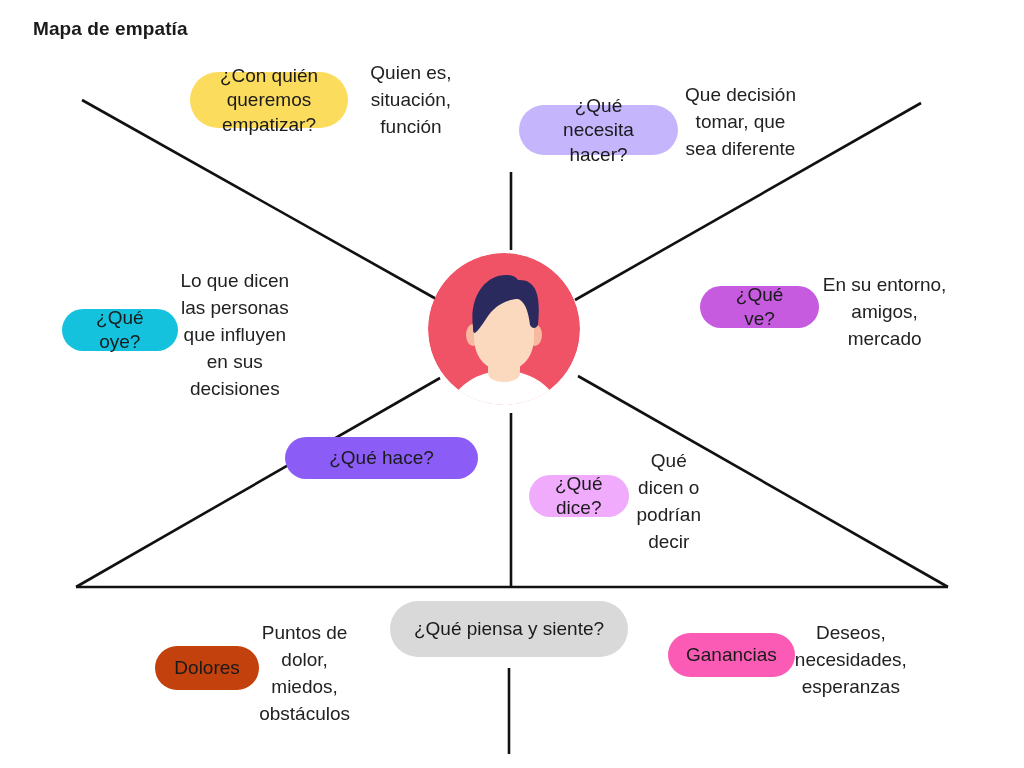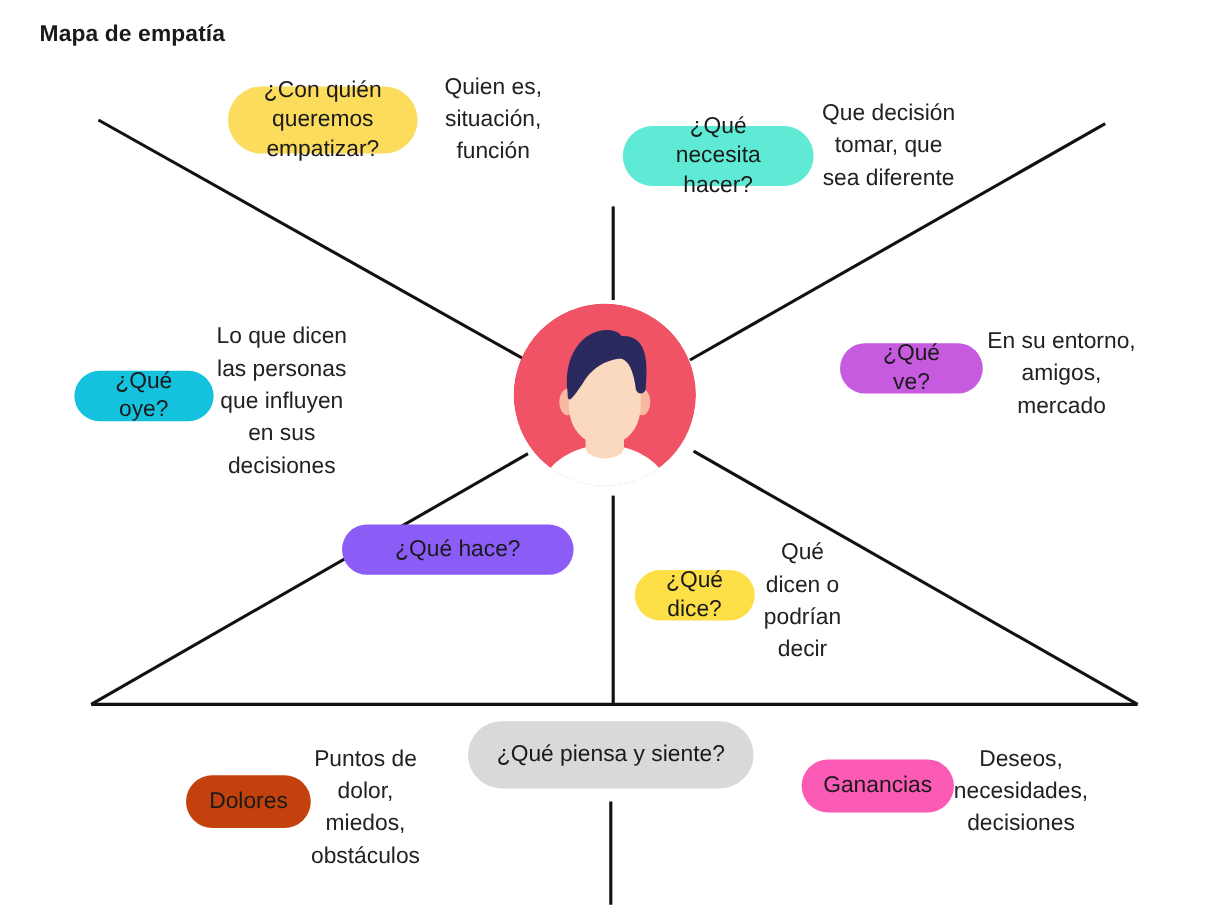--- a/index.html
+++ b/index.html
@@ -122,50 +122,50 @@
       </g>
     </svg>
   </div>
 
   <div class="block" style="left:190px; top:60px; width:284px;">
     <div class="pill" style="position:relative; left:0; top:0; width:278px; height:56px; background:#FCDC5C;">¿Con quién queremos empatizar?</div>
     <div class="caption" style="position:relative; width:250px;">Quien es, situación, función</div>
   </div>
 
   <div class="block" style="left:519px; top:70px; width:284px;">
-    <div class="pill" style="position:relative; width:282px; height:50px; background:#5eead4;margin-top:28px;">¿Qué necesita hacer?</div>
+    <div class="pill" style="position:relative; width:282px; height:50px; background:#c4b5fd;margin-top:28px;">¿Qué necesita hacer?</div>
     <div class="caption" style="position:relative; margin-top:12px; width:250px;">Que decisión tomar, que sea diferente</div>
   </div>
 
   <div class="block" style="left:62px; top:258px; width:230px;">
     <div class="pill" style="position:relative; width:196px; height:42px; background:#15C2DE;">¿Qué oye?</div>
     <div class="caption" style="position:relative; margin-top:10px; width:230px;">Lo que dicen las personas que influyen en sus decisiones</div>
   </div>
 
   <div class="block" style="left:700px; top:262px; width:250px;">
     <div class="pill" style="position:relative; width:195px; height:42px; background:#C65BE0;">¿Qué ve?</div>
     <div class="caption" style="position:relative; margin-top:10px; width:250px;">En su entorno, amigos, mercado</div>
   </div>
 
   <div class="block" style="left:285px; top:437px; width:200px;">
     <div class="pill" style="position:relative; width:193px; height:42px; background:#8b5cf6;">¿Qué hace?</div>
   </div>
 
   <div class="block" style="left:529px; top:437px; width:180px;">
-    <div class="pill" style="position:relative; width:178px; height:42px; background:#fde047;">¿Qué dice?</div>
+    <div class="pill" style="position:relative; width:178px; height:42px; background:#f0abfc;">¿Qué dice?</div>
     <div class="caption" style="position:relative; margin-top:11px; width:180px;">Qué dicen o podrían decir</div>
   </div>
 
   <div class="block" style="left:155px; top:609px; width:195px;">
     <div class="pill" style="position:relative; width:193px; height:44px; background:#c2410c;">Dolores</div>
     <div class="caption" style="position:relative; margin-top:11px; width:195px;">Puntos de dolor, miedos, obstáculos</div>
   </div>
 
   <div class="block" style="left:390px; top:601px; width:238px;">
     <div class="pill" style="position:relative; width:238px; height:56px; background:#D9D9D9;">¿Qué piensa y siente?</div>
   </div>
 
   <div class="block" style="left:668px; top:609px; width:192px;">
     <div class="pill" style="position:relative; width:192px; height:44px; background:#FB5BB5;">Ganancias</div>
-    <div class="caption" style="position:relative; margin-top:11px; width:192px;">Deseos, necesidades, decisiones</div>
+    <div class="caption" style="position:relative; margin-top:11px; width:192px;">Deseos, necesidades, esperanzas</div>
   </div>
 
 </div>
 
 </body></html>

